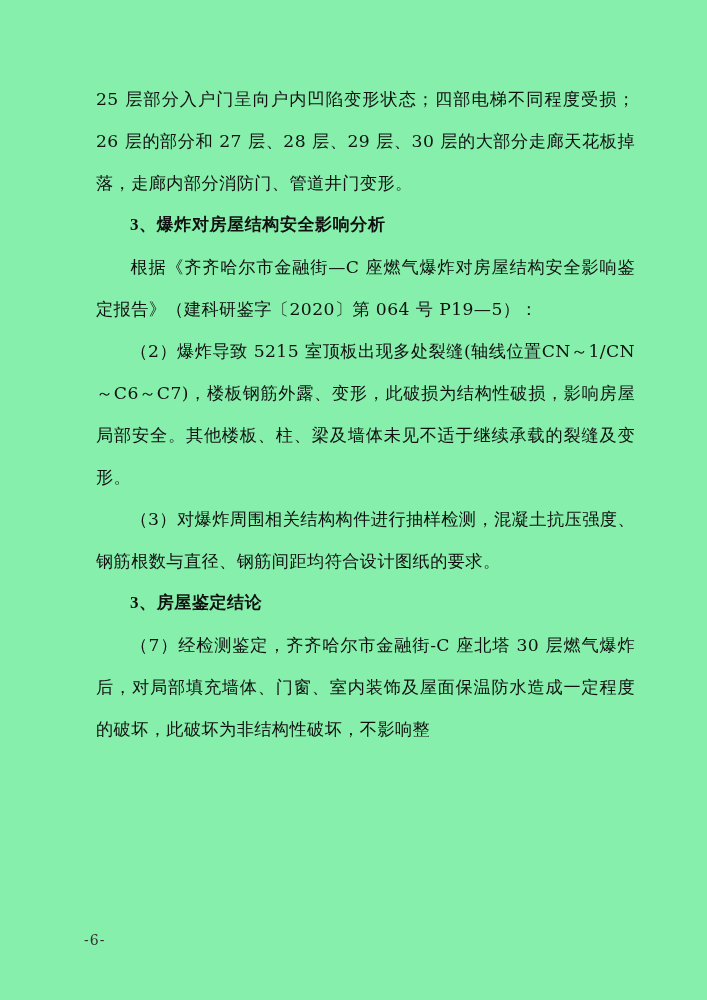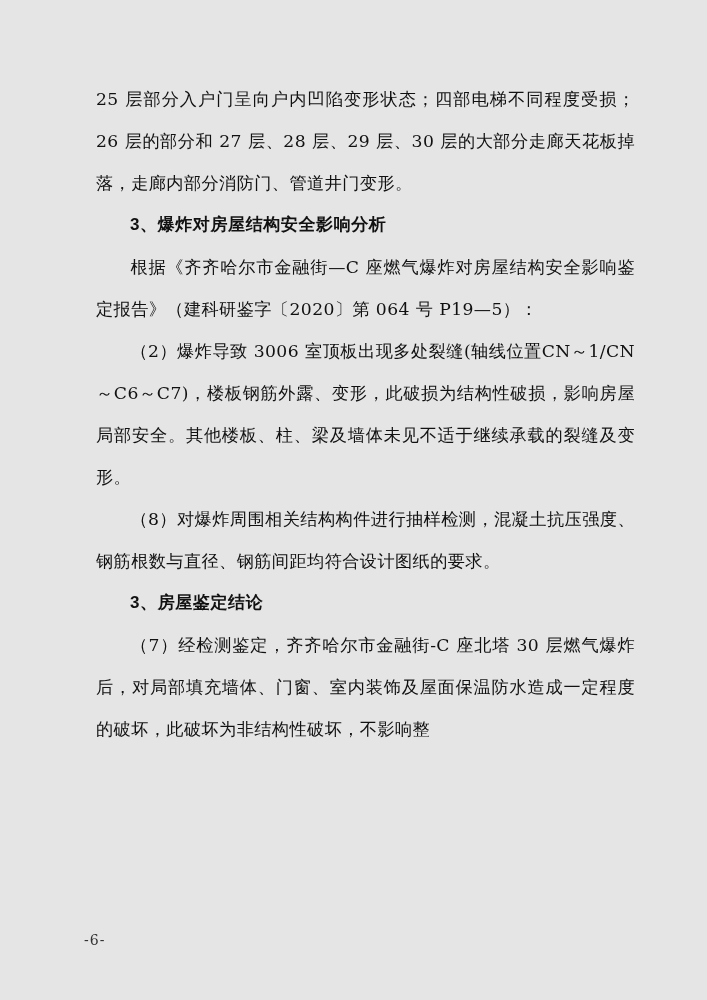--- a/index.html
+++ b/index.html
@@ -14,21 +14,21 @@
     font-family: "DejaVu Serif", "Liberation Serif", serif;
     color: #1a1a1a;
     overflow: hidden;
   }
   .page {
     position: absolute;
     left: 0;
     top: 0;
     width: 707px;
     height: 1000px;
-    background: #e5e5e5;
+    background: #86efac;
     box-sizing: border-box;
     padding: 78px 72px 0 96px;
   }
   .doc-body {
     font-size: 17.2px;
     line-height: 42px;
     letter-spacing: 0.4px;
     text-align: justify;
     text-justify: inter-ideograph;
     color: #111;
@@ -38,21 +38,21 @@
     text-indent: 2em;
     white-space: normal;
   }
   .para.noindent {
     text-indent: 0;
   }
   .heading {
     margin: 0;
     text-indent: 2em;
     font-weight: bold;
-    font-family: Liberation Sans, sans-serif;
+    font-family: Liberation Serif, serif;
     font-size: 17px;
     letter-spacing: 0.6px;
   }
   .page-number {
     position: absolute;
     left: 84px;
     bottom: 52px;
     font-size: 14px;
     color: #333;
     font-family: "DejaVu Serif", "Liberation Serif", serif;
@@ -65,23 +65,23 @@
 <div class="page">
   <div class="doc-body">
 
     <p class="para noindent">25 层部分入户门呈向户内凹陷变形状态；四部电梯不同程度受损；26 层的部分和 27 层、28 层、29 层、30 层的大部分走廊天花板掉落，走廊内部分消防门、管道井门变形。</p>
 
     <h3 class="heading">3、爆炸对房屋结构安全影响分析</h3>
 
     <p class="para">根据《齐齐哈尔市金融街—C 座燃气爆炸对房屋结构安全影响鉴定报告》（建科研鉴字〔2020〕第 064 号 P19—5）：</p>
 
 
-    <p class="para">（2）爆炸导致 3006 室顶板出现多处裂缝(轴线位置CN～1/CN～C6～C7)，楼板钢筋外露、变形，此破损为结构性破损，影响房屋局部安全。其他楼板、柱、梁及墙体未见不适于继续承载的裂缝及变形。</p>
+    <p class="para">（2）爆炸导致 5215 室顶板出现多处裂缝(轴线位置CN～1/CN～C6～C7)，楼板钢筋外露、变形，此破损为结构性破损，影响房屋局部安全。其他楼板、柱、梁及墙体未见不适于继续承载的裂缝及变形。</p>
 
-    <p class="para">（8）对爆炸周围相关结构构件进行抽样检测，混凝土抗压强度、钢筋根数与直径、钢筋间距均符合设计图纸的要求。</p>
+    <p class="para">（3）对爆炸周围相关结构构件进行抽样检测，混凝土抗压强度、钢筋根数与直径、钢筋间距均符合设计图纸的要求。</p>
 
     <h3 class="heading">3、房屋鉴定结论</h3>
 
 
     <p class="para">（7）经检测鉴定，齐齐哈尔市金融街-C 座北塔 30 层燃气爆炸后，对局部填充墙体、门窗、室内装饰及屋面保温防水造成一定程度的破坏，此破坏为非结构性破坏，不影响整</p>
 
   </div>
   <div class="page-number">-6-</div>
 </div>
 

